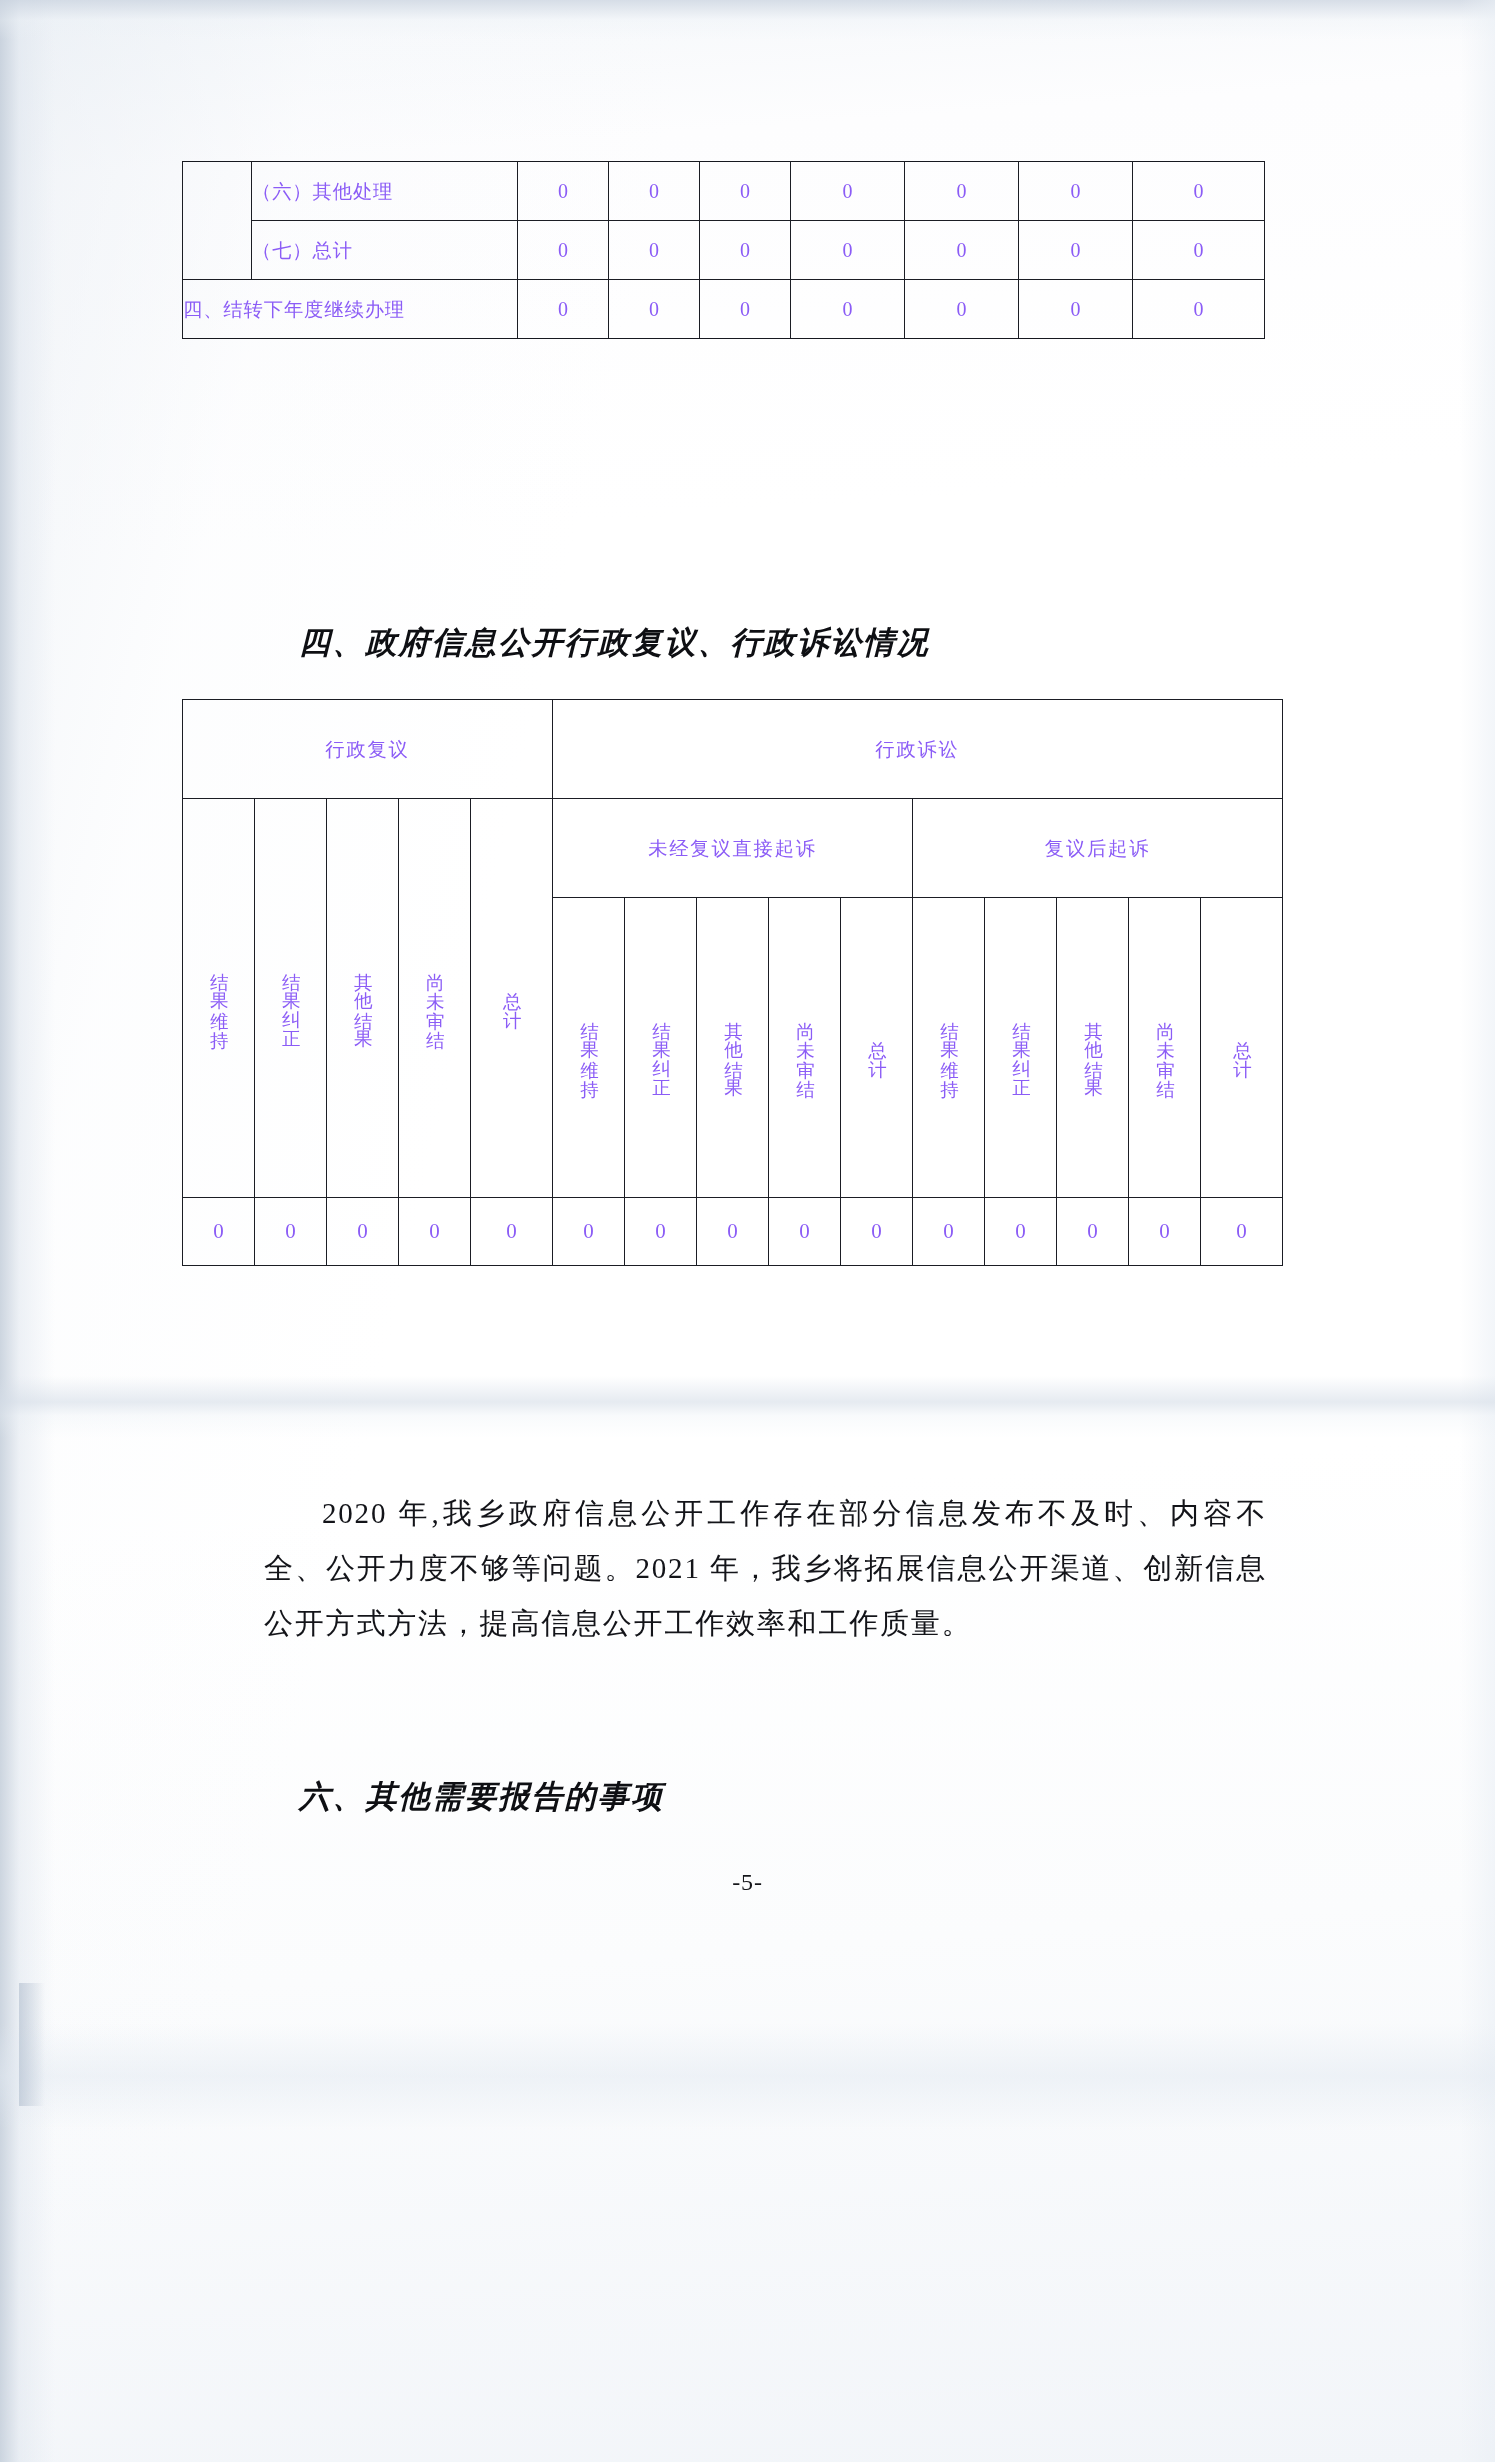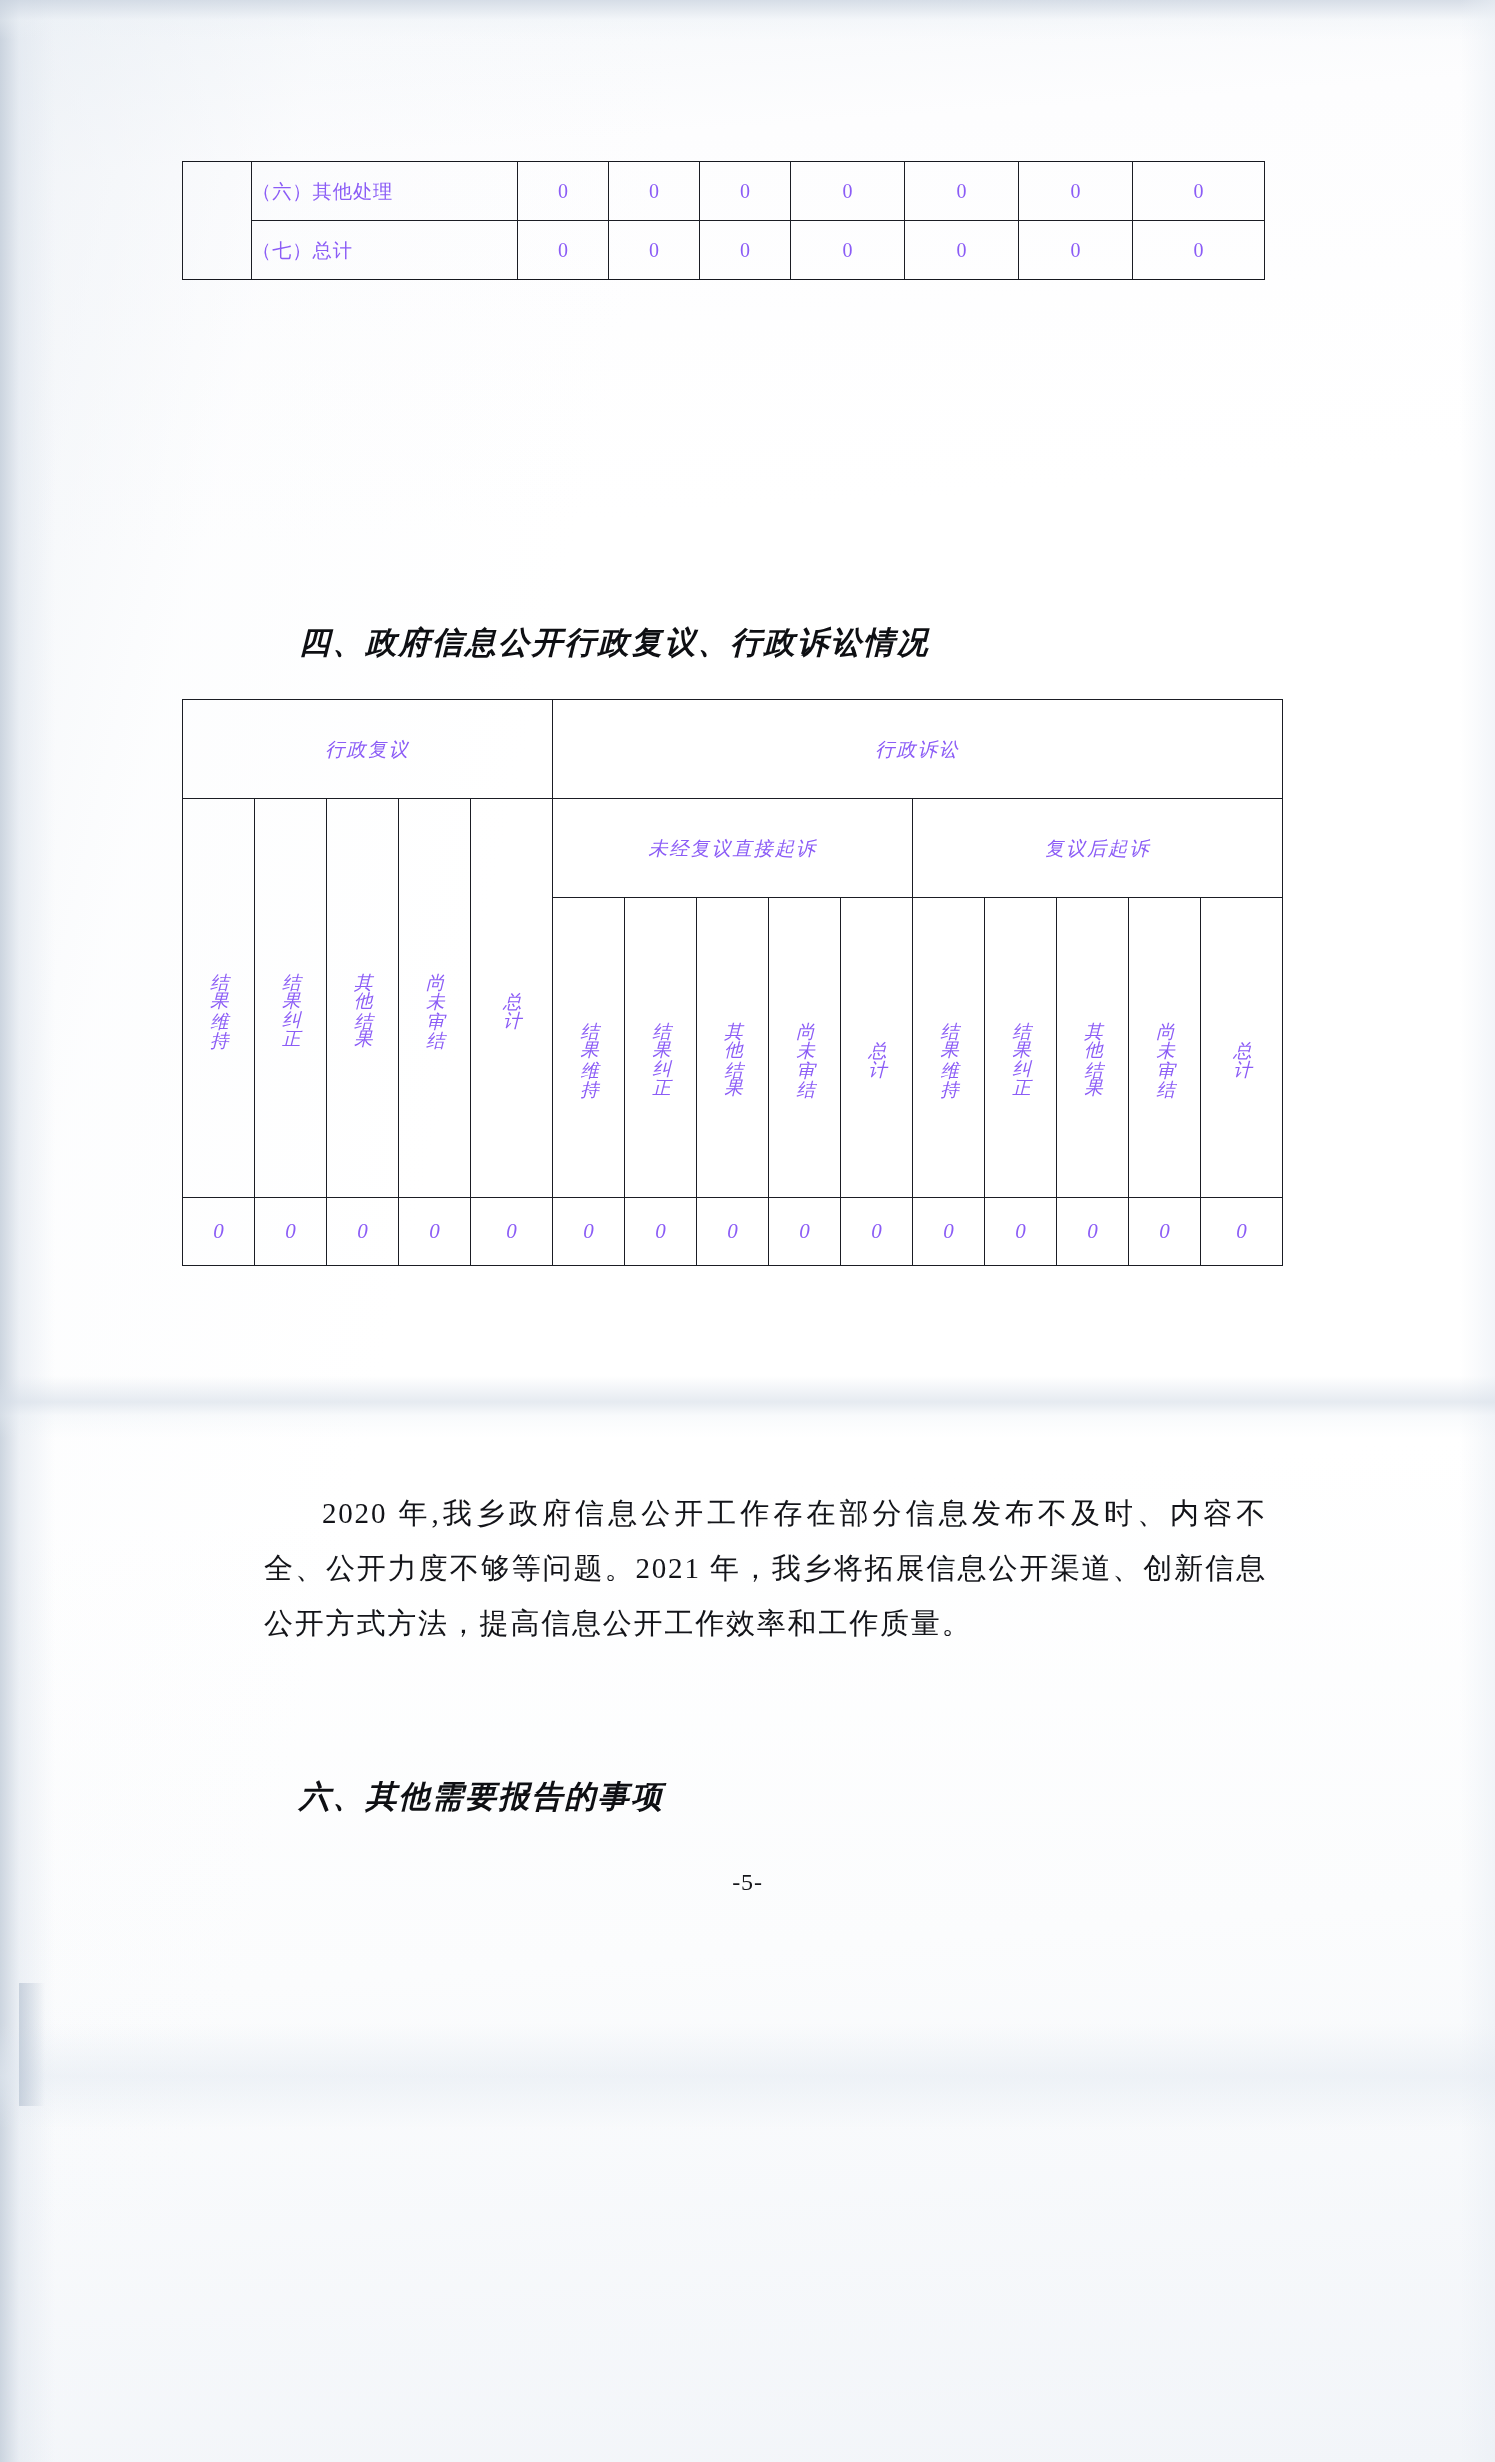--- a/index.html
+++ b/index.html
@@ -97,21 +97,21 @@
   }
 
   
   #table-carryover { left: 182px; top: 161px; width: 1083px; }
   #table-carryover td { height: 58px; }
   #table-carryover .spacer-col { border-top: none; border-bottom: none; border-left: 1.4px solid #1b1d24; border-right: none; }
   #table-carryover tr:first-child td { border-top: 1.7px solid #16181f; }
   #table-carryover tr:last-child td { border-bottom: 1.7px solid #16181f; }
 
   
-  #table-review { left: 182px; top: 699px; width: 1083px; font-style: italic; }
+  #table-review { left: 182px; top: 699px; width: 1083px; }
   #table-review td { text-align: center; }
   .grouphdr {
     font-size: 19.3px;
     letter-spacing: 1.8px;
     height: 98px;
     vertical-align: middle;
   }
   .vhdr {
     height: 397px;
     vertical-align: middle;
@@ -208,20 +208,30 @@
         <td class="spacer-col"></td>
         <td class="rowlabel">（七）总计</td>
         <td class="num">0</td>
         <td class="num">0</td>
         <td class="num">0</td>
         <td class="num">0</td>
         <td class="num">0</td>
         <td class="num">0</td>
         <td class="num">0</td>
       </tr>
+      <tr>
+        <td class="rowlabel" colspan="2">四、结转下年度继续办理</td>
+        <td class="num">0</td>
+        <td class="num">0</td>
+        <td class="num">0</td>
+        <td class="num">0</td>
+        <td class="num">0</td>
+        <td class="num">0</td>
+        <td class="num">0</td>
+      </tr>
     </tbody>
   </table>
 
   <div class="heading" id="heading-section-4">四、政府信息公开行政复议、行政诉讼情况</div>
 
   <table class="tbl" id="table-review">
     <colgroup>
       <col style="width:72px">
       <col style="width:72px">
       <col style="width:72px">

